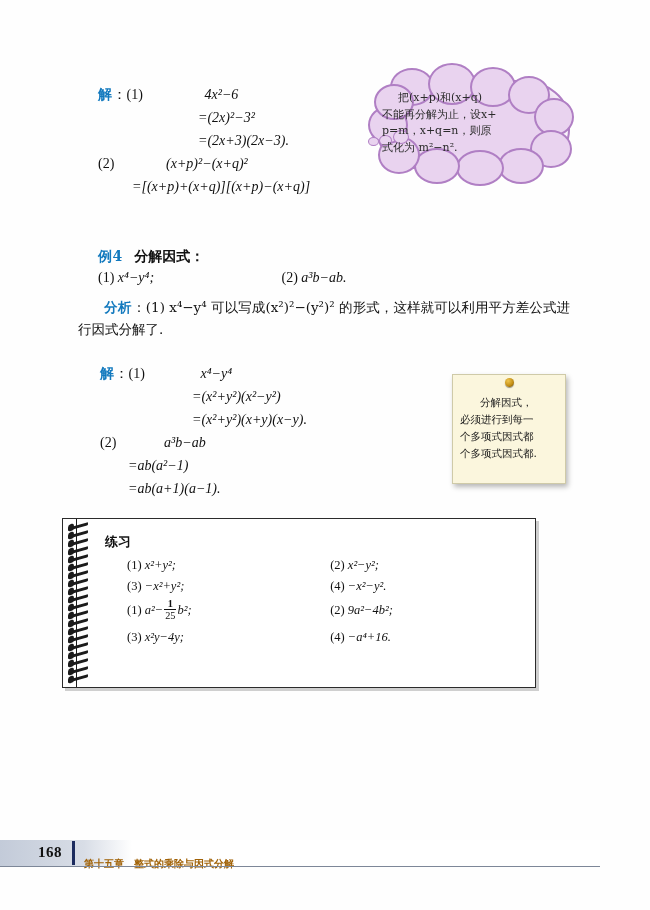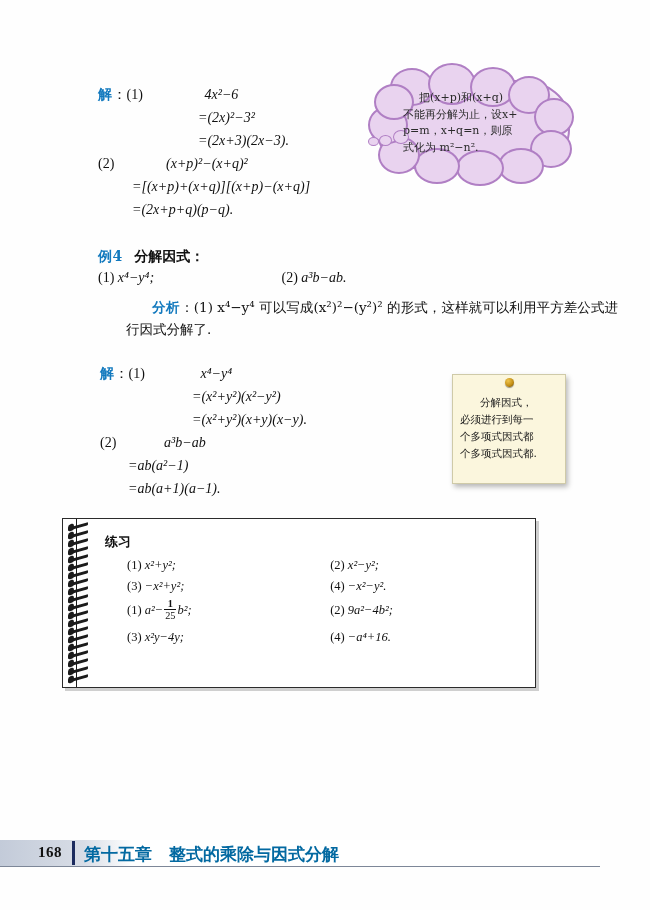--- a/index.html
+++ b/index.html
@@ -78,21 +78,21 @@
     position: absolute;
     left: 38px;
     top: 85px;
     width: 176px;
     font-size: 11px;
     line-height: 16.5px;
     color: #2b2b2b;
     text-align: justify;
     z-index: 6;
   }
-  .bub-text .ln { display: block; white-space: nowrap; margin-left: 21px; }
+  .bub-text .ln { display: block; white-space: nowrap; }
   .tail {
     position: absolute;
     background: #e9d3ef;
     border: 1.6px solid #b07fc4;
     border-radius: 50%;
   }
   .t1 { left: 20px; top: 57px; width: 9px;  height: 7px; }
   .t2 { left: 31px; top: 55px; width: 11px; height: 9px; }
   .t3 { left: 45px; top: 50px; width: 14px; height: 12px; }
 
@@ -113,21 +113,20 @@
   .ex4-items .c1 { display: inline-block; width: 180px; }
 
   .analysis {
     position: absolute;
     left: 78px;
     top: 296px;
     width: 492px;
     font-size: 13.5px;
     line-height: 22px;
     text-align: justify;
-    margin-left: 48px;
   }
   .analysis p { margin: 0; }
   .p-ind { text-indent: 26px; }
 
   
   .sol2 {
     position: absolute;
     left: 100px;
     top: 362px;
     font-size: 14px;
@@ -276,24 +275,24 @@
     position: absolute;
     left: 72px;
     top: 1px;
     width: 3px;
     height: 24px;
     background: #1b2b5e;
   }
   .foot-title {
     position: absolute;
     left: 84px;
-    top: 3px;
-    font-size: 17px;
+    top: 17px;
+    font-size: 10px;
     font-weight: bold;
-    color: #0369a1;
+    color: #a16207;
   }
   .foot-rule {
     position: absolute;
     left: 0;
     top: 26px;
     width: 600px;
     height: 1px;
     background: #7d8798;
   }
 </style>
@@ -310,23 +309,20 @@
       <span class="math indent-c" style="padding-left:100px">=(2x)²−3²</span>
     </div>
     <div class="sol-row">
       <span class="math" style="padding-left:100px">=(2x+3)(2x−3).</span>
     </div>
     <div class="sol-row">
       <span class="lbl" style="padding-left:0;width:34px;display:inline-block">(2)</span><span class="math" style="padding-left:34px">(x+p)²−(x+q)²</span>
     </div>
     <div class="sol-row">
       <span class="math" style="padding-left:34px">=[(x+p)+(x+q)][(x+p)−(x+q)]</span>
-    </div>
-    <div class="sol-row">
-      <span class="math" style="padding-left:34px">=(2x+p+q)(p−q).</span>
     </div>
   </div>
 
   <div class="bubble-wrap">
     <div class="bubble"></div>
     <div class="lobe" style="left:42px;  top:-12px; width:40px; height:34px;"></div>
     <div class="lobe" style="left:80px;  top:-17px; width:44px; height:38px;"></div>
     <div class="lobe" style="left:122px; top:-13px; width:42px; height:36px;"></div>
     <div class="lobe" style="left:160px; top:-4px;  width:38px; height:34px;"></div>
     <div class="lobe" style="left:186px; top:18px;  width:36px; height:34px;"></div>

